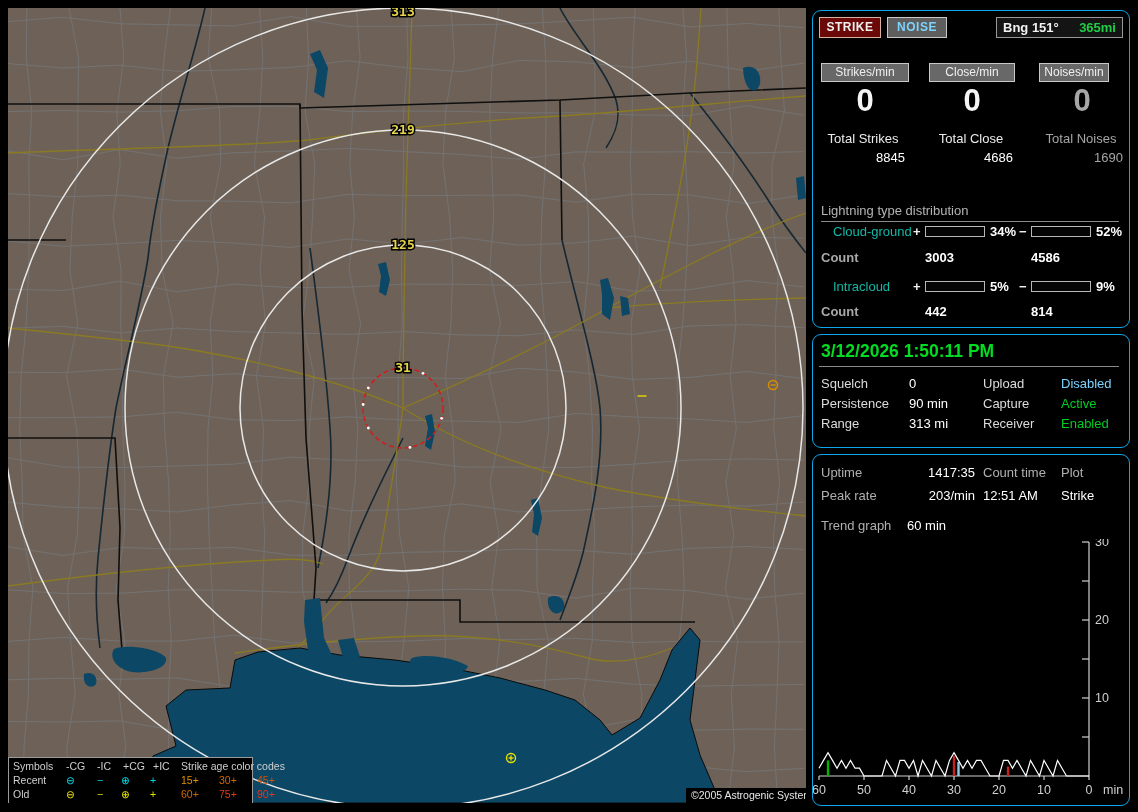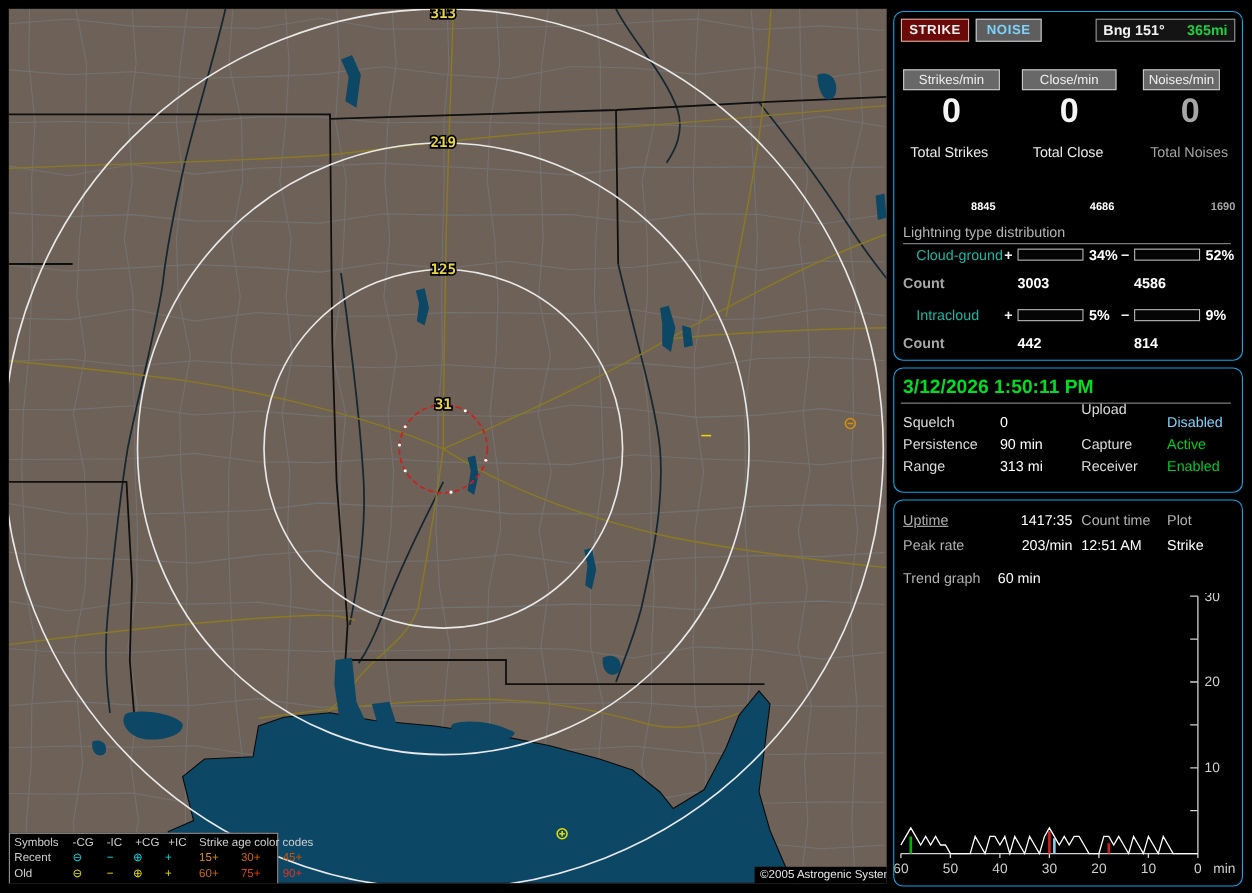--- a/index.html
+++ b/index.html
@@ -28,21 +28,21 @@
     background:#6b0909;border-color:#d8b0a0;letter-spacing:.5px;}
   #noise-btn{left:74px;top:6px;width:60px;height:21px;line-height:19px;font-weight:bold;
     background:#5e5e5e;border-color:#c8c8c8;color:#7dd3fc;letter-spacing:.5px;}
   #bng-box{left:183px;top:6px;width:127px;height:21px;background:#141414;border:1px solid #989898;
     box-sizing:border-box;line-height:19px;padding:0 6px;font-weight:bold;white-space:nowrap;}
   #bng-box .bng{color:#f2f2f2;}
   #bng-box .rng{color:#22cc44;float:right;}
   .colbtn{position:absolute;top:52px;height:19px;line-height:17px;}
   .rate{position:absolute;top:72px;font-size:31px;font-weight:bold;color:#f4f4f4;text-align:center;}
   .tlabel{position:absolute;top:120px;text-align:center;font-size:13px;color:#ececec;}
-  .tvalue{position:absolute;top:139px;text-align:right;font-size:10px;font-weight:bold;color:#fff;margin-top:33px;}
+  .tvalue{position:absolute;top:139px;text-align:right;font-size:13px;font-weight:normal;color:#fff;}
   .dim{color:#a6a6a6 !important;}
   #dist-title{left:8px;top:192px;width:298px;color:#b4b4b4;border-bottom:1px solid #8a8a8a;
     padding-bottom:3px;}
   .drow{position:absolute;height:14px;white-space:nowrap;}
   .dlabel{position:absolute;left:20px;font-weight:normal;color:#14b8a6;}
   .dsign{position:absolute;font-weight:bold;color:#f0f0f0;}
   .bar{position:absolute;width:60px;height:11px;margin-top:2px;background:#050505;
     border:1px solid #b8b8b8;box-sizing:border-box;}
   .bar .fill{height:100%;}
   .dpct{position:absolute;font-weight:bold;color:#fff;}
@@ -259,39 +259,39 @@
       <span class="cval" style="left:218px;">814</span>
     </div>
   </div>
 
   <div id="box2" class="panel-box">
     <div id="datetime" class="abs">3/12/2026 1:50:11 PM</div>
     <div id="date-rule" class="abs"></div>
     <div class="srow">
       <span class="cell-l" style="left:8px;top:41px;">Squelch</span>
       <span class="cell-v" style="left:96px;top:41px;">0</span>
-      <span class="cell-l" style="left:170px;top:29px;">Upload</span>
+      <span class="cell-l" style="left:170px;top:41px;">Upload</span>
       <span class="cell-v dimv" style="left:248px;top:41px;">Disabled</span>
     </div>
     <div class="srow">
       <span class="cell-l" style="left:8px;top:61px;">Persistence</span>
       <span class="cell-v" style="left:96px;top:61px;">90 min</span>
       <span class="cell-l" style="left:170px;top:61px;">Capture</span>
       <span class="cell-v on" style="left:248px;top:61px;">Active</span>
     </div>
     <div class="srow">
       <span class="cell-l" style="left:8px;top:81px;">Range</span>
       <span class="cell-v" style="left:96px;top:81px;">313 mi</span>
       <span class="cell-l" style="left:170px;top:81px;">Receiver</span>
       <span class="cell-v on" style="left:248px;top:81px;">Enabled</span>
     </div>
   </div>
 
   <div id="box3" class="panel-box">
-    <span class="cell-g" style="left:8px;top:10px;text-decoration:underline;">Uptime</span>
+    <span class="cell-g" style="left:8px;top:10px;">Uptime</span>
     <span class="cell-v" style="left:94px;top:10px;width:68px;text-align:right;display:inline-block;">1417:35</span>
     <span class="cell-g" style="left:170px;top:10px;">Count time</span>
     <span class="cell-g" style="left:248px;top:10px;">Plot</span>
 
     <span class="cell-g" style="left:8px;top:33px;">Peak rate</span>
     <span class="cell-v" style="left:94px;top:33px;width:68px;text-align:right;display:inline-block;">203/min</span>
     <span class="cell-v" style="left:170px;top:33px;">12:51 AM</span>
     <span class="cell-v" style="left:248px;top:33px;">Strike</span>
 
     <span class="cell-g" style="left:8px;top:63px;">Trend graph</span>

